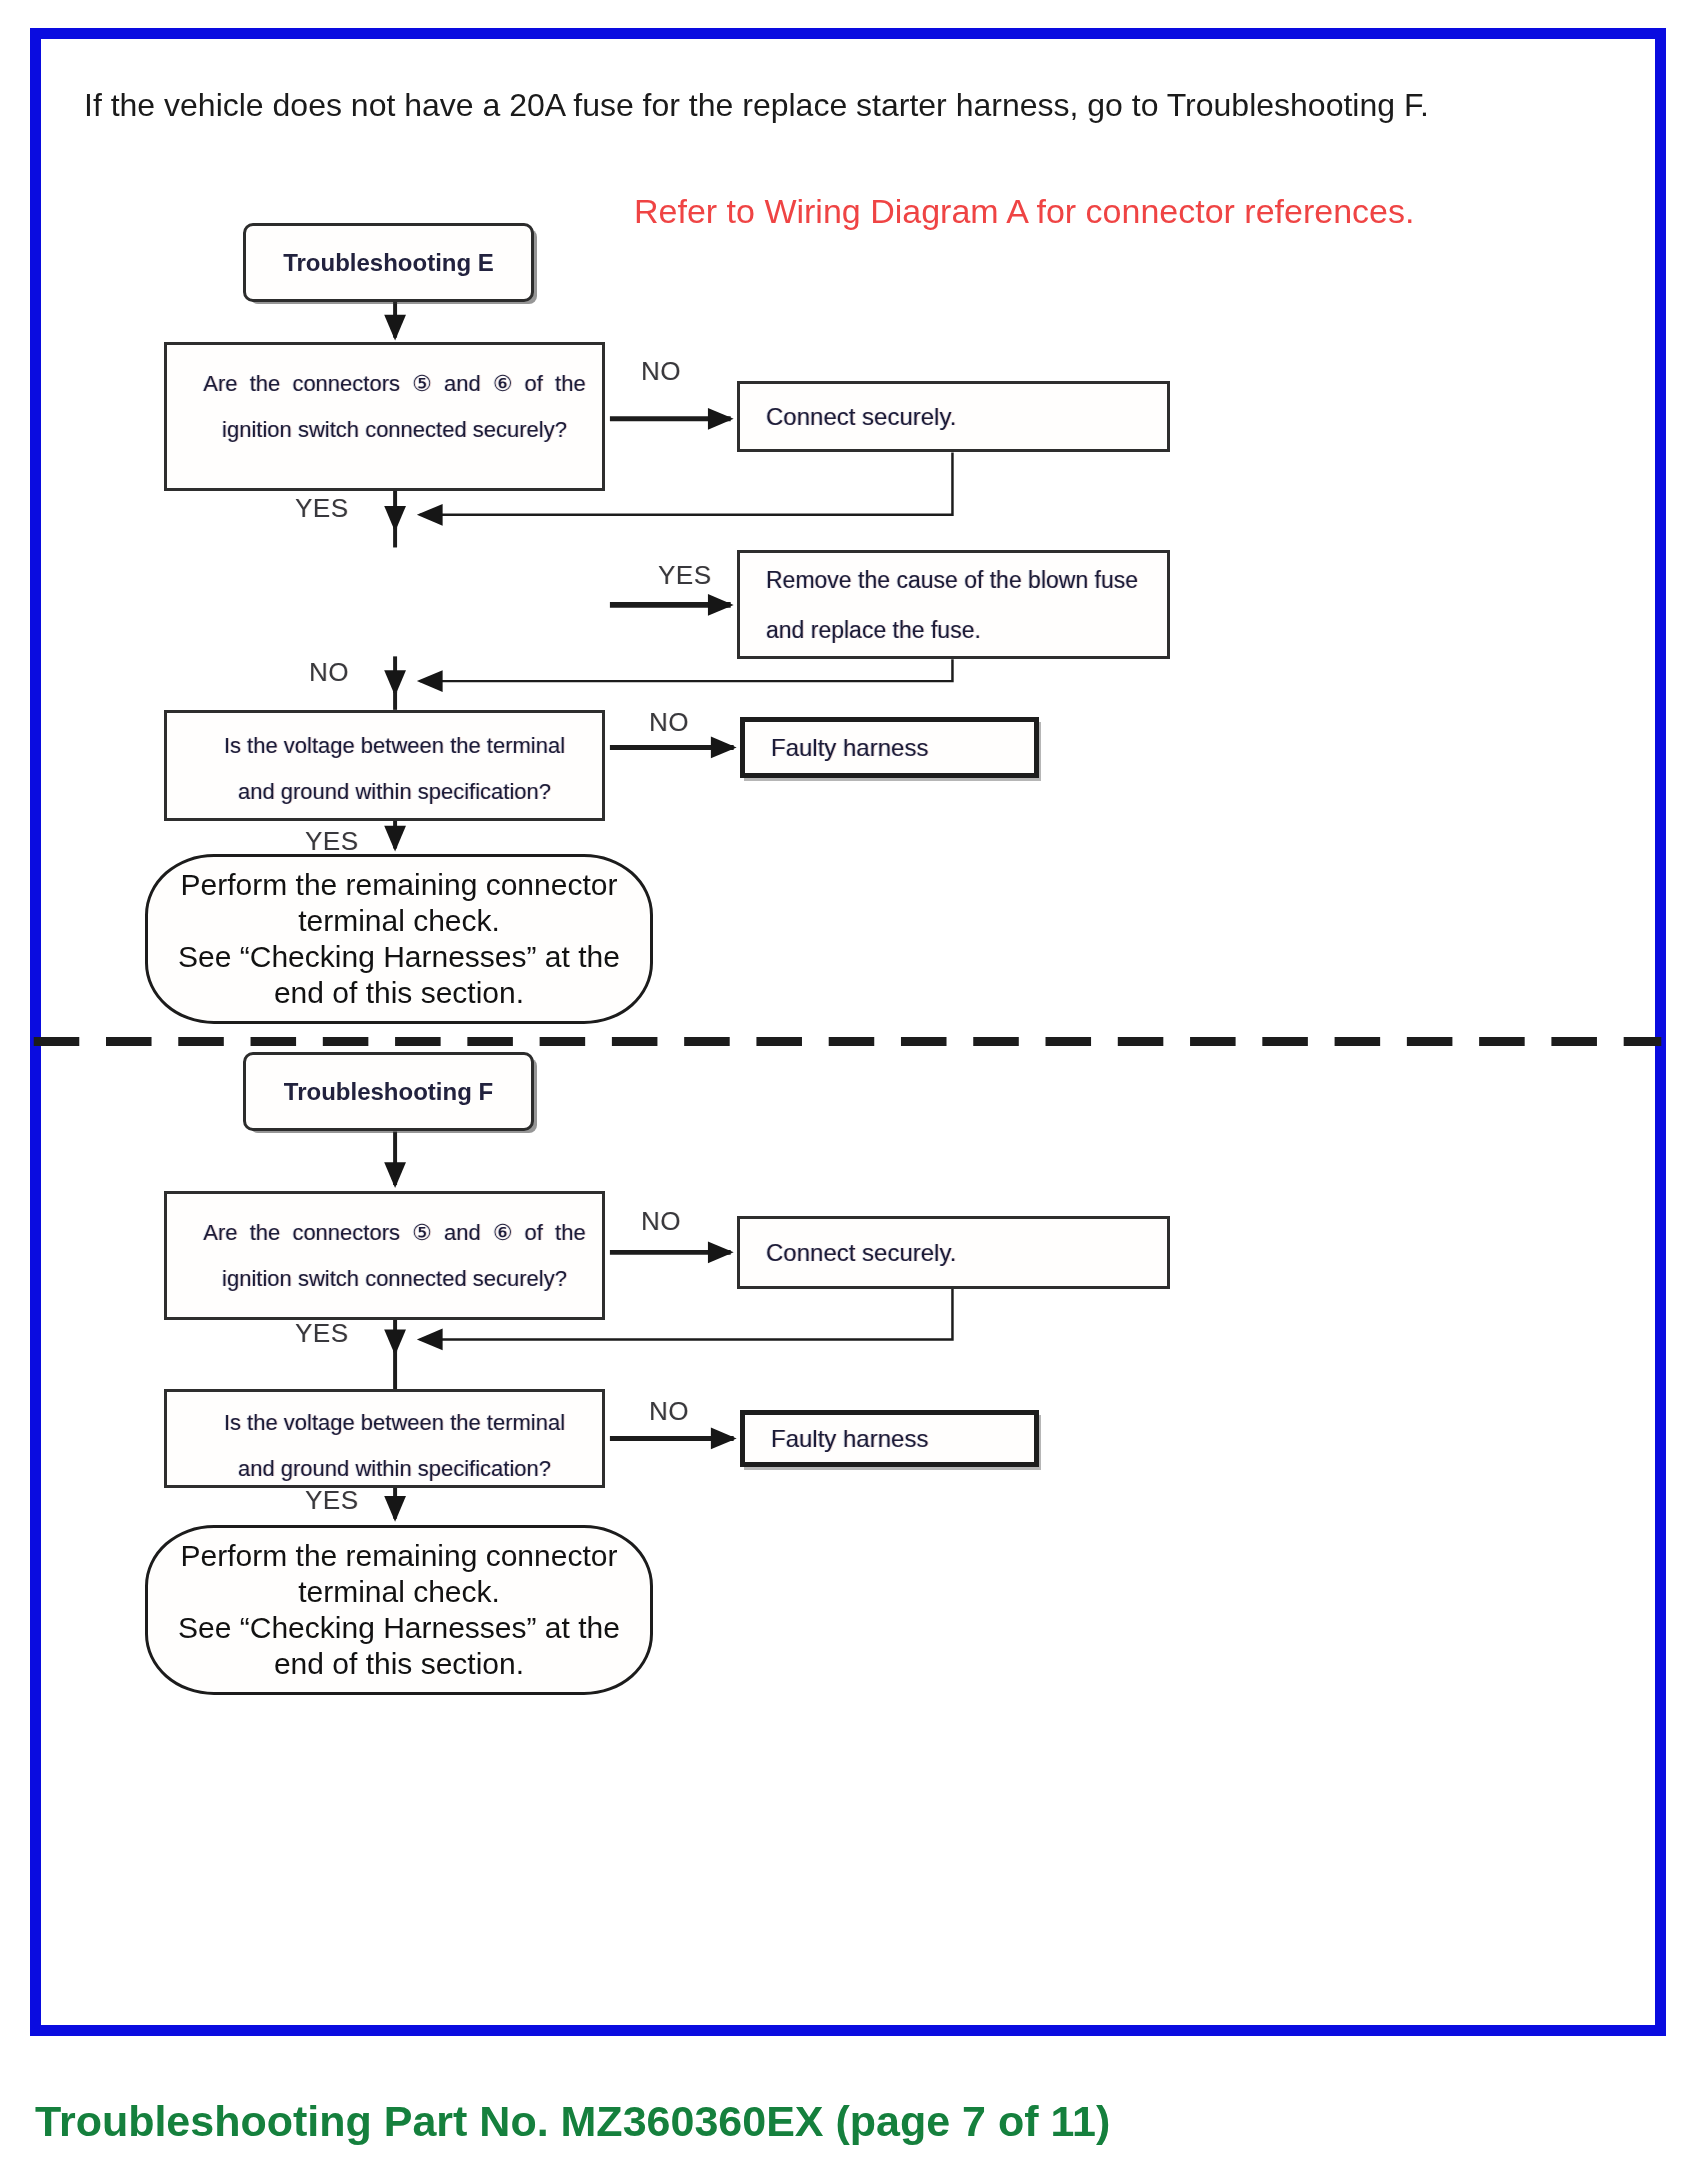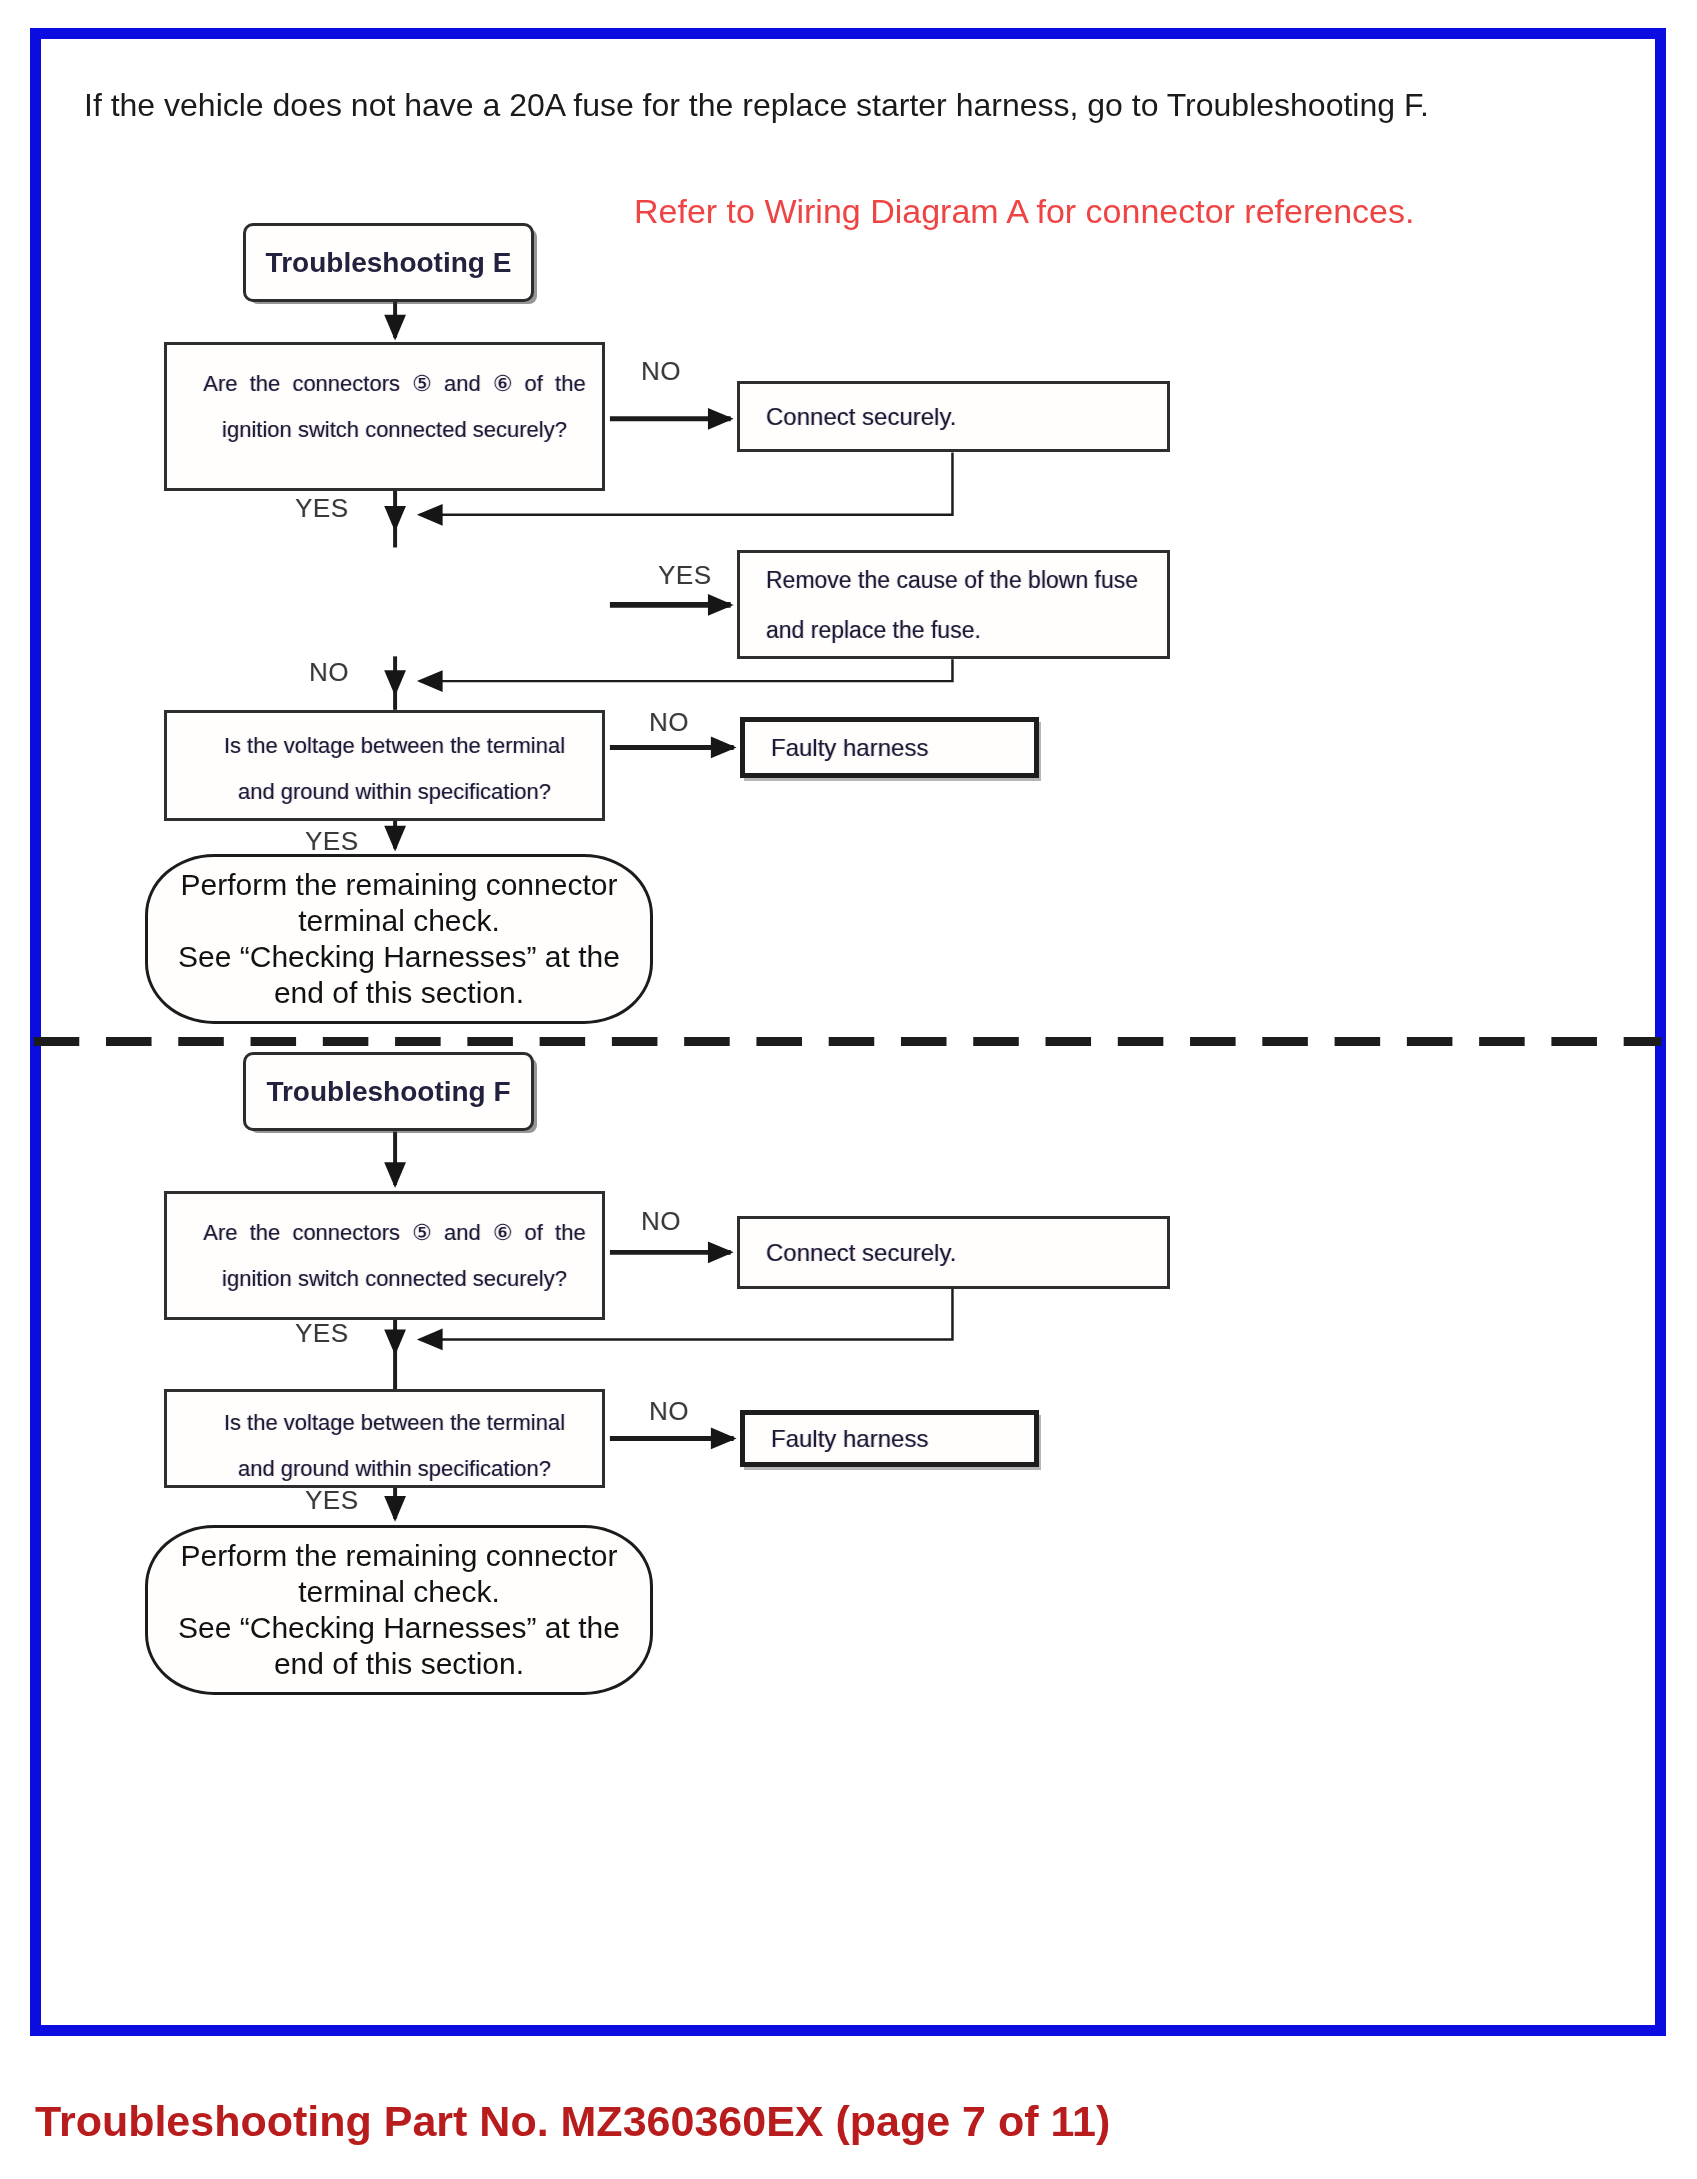--- a/index.html
+++ b/index.html
@@ -7,40 +7,40 @@
         font-family:"Liberation Sans","DejaVu Sans",sans-serif;}
   .frame{position:absolute;left:30px;top:28px;width:1614px;height:1986px;
          border:11px solid #0a0ce0;background:#ffffff;}
   .intro{position:absolute;left:84px;top:87px;font-size:32px;color:#1b1b1b;white-space:nowrap;}
   .refer{position:absolute;left:634px;top:192px;font-size:34px;color:#ef4444;white-space:nowrap;}
   .overlay{position:absolute;left:0;top:0;width:1698px;height:2179px;pointer-events:none;}
 
   .head{position:absolute;box-sizing:border-box;border:3px solid #2c2c2c;border-radius:10px;
         background:#fffefd;box-shadow:5px 4px 0 -2px rgba(45,45,45,.5);
         display:flex;align-items:center;justify-content:center;
-        font-size:28px;font-weight:bold;color:#22223e;}
+        font-size:24px;font-weight:bold;color:#22223e;}
   .box{position:absolute;box-sizing:border-box;border:3px solid #2e2e2e;background:#fffefd;}
   .qtxt{font-size:22px;color:#1c1c38;
         text-shadow:1px 0 0 rgba(150,60,60,.22), -1px 0 0 rgba(60,90,150,.22);text-align:center;}
   .ln{line-height:46px;white-space:nowrap;}
   .sp{word-spacing:6px;}
   .abox{display:flex;align-items:center;padding-left:26px;font-size:24px;color:#1c1c38;
         text-shadow:1px 0 0 rgba(150,60,60,.22), -1px 0 0 rgba(60,90,150,.22);}
   .a2box{display:flex;flex-direction:column;justify-content:center;align-items:flex-start;
          padding-left:26px;font-size:23px;color:#1c1c38;
          text-shadow:1px 0 0 rgba(150,60,60,.22), -1px 0 0 rgba(60,90,150,.22);}
   .a2box .ln{line-height:50px;}
   .faulty{border-width:5px;border-color:#1d1d1d;box-shadow:3px 4px 0 -1px rgba(110,110,110,.5);text-align:right;}
   .term{position:absolute;box-sizing:border-box;border:3px solid #1c1c1c;background:#fffefd;
         border-radius:69px / 61px;display:flex;flex-direction:column;justify-content:center;
         text-align:center;font-size:30px;line-height:36px;color:#121212;}
   .lbl{position:absolute;font-size:26px;color:#38383d;letter-spacing:0.5px;
        text-shadow:0.7px 0 0 rgba(120,90,60,.25);}
   .caption{position:absolute;left:35px;top:2097px;font-size:43px;font-weight:bold;
-           color:#b91c1c;white-space:nowrap;}
+           color:#15803d;white-space:nowrap;}
 </style>
 </head>
 <body>
 
 <div id="page">
   <div class="frame"></div>
 
   <div class="intro">If the vehicle does not have a 20A fuse for the replace starter harness, go to Troubleshooting F.</div>
   <div class="refer">Refer to Wiring Diagram A for connector references.</div>
 

